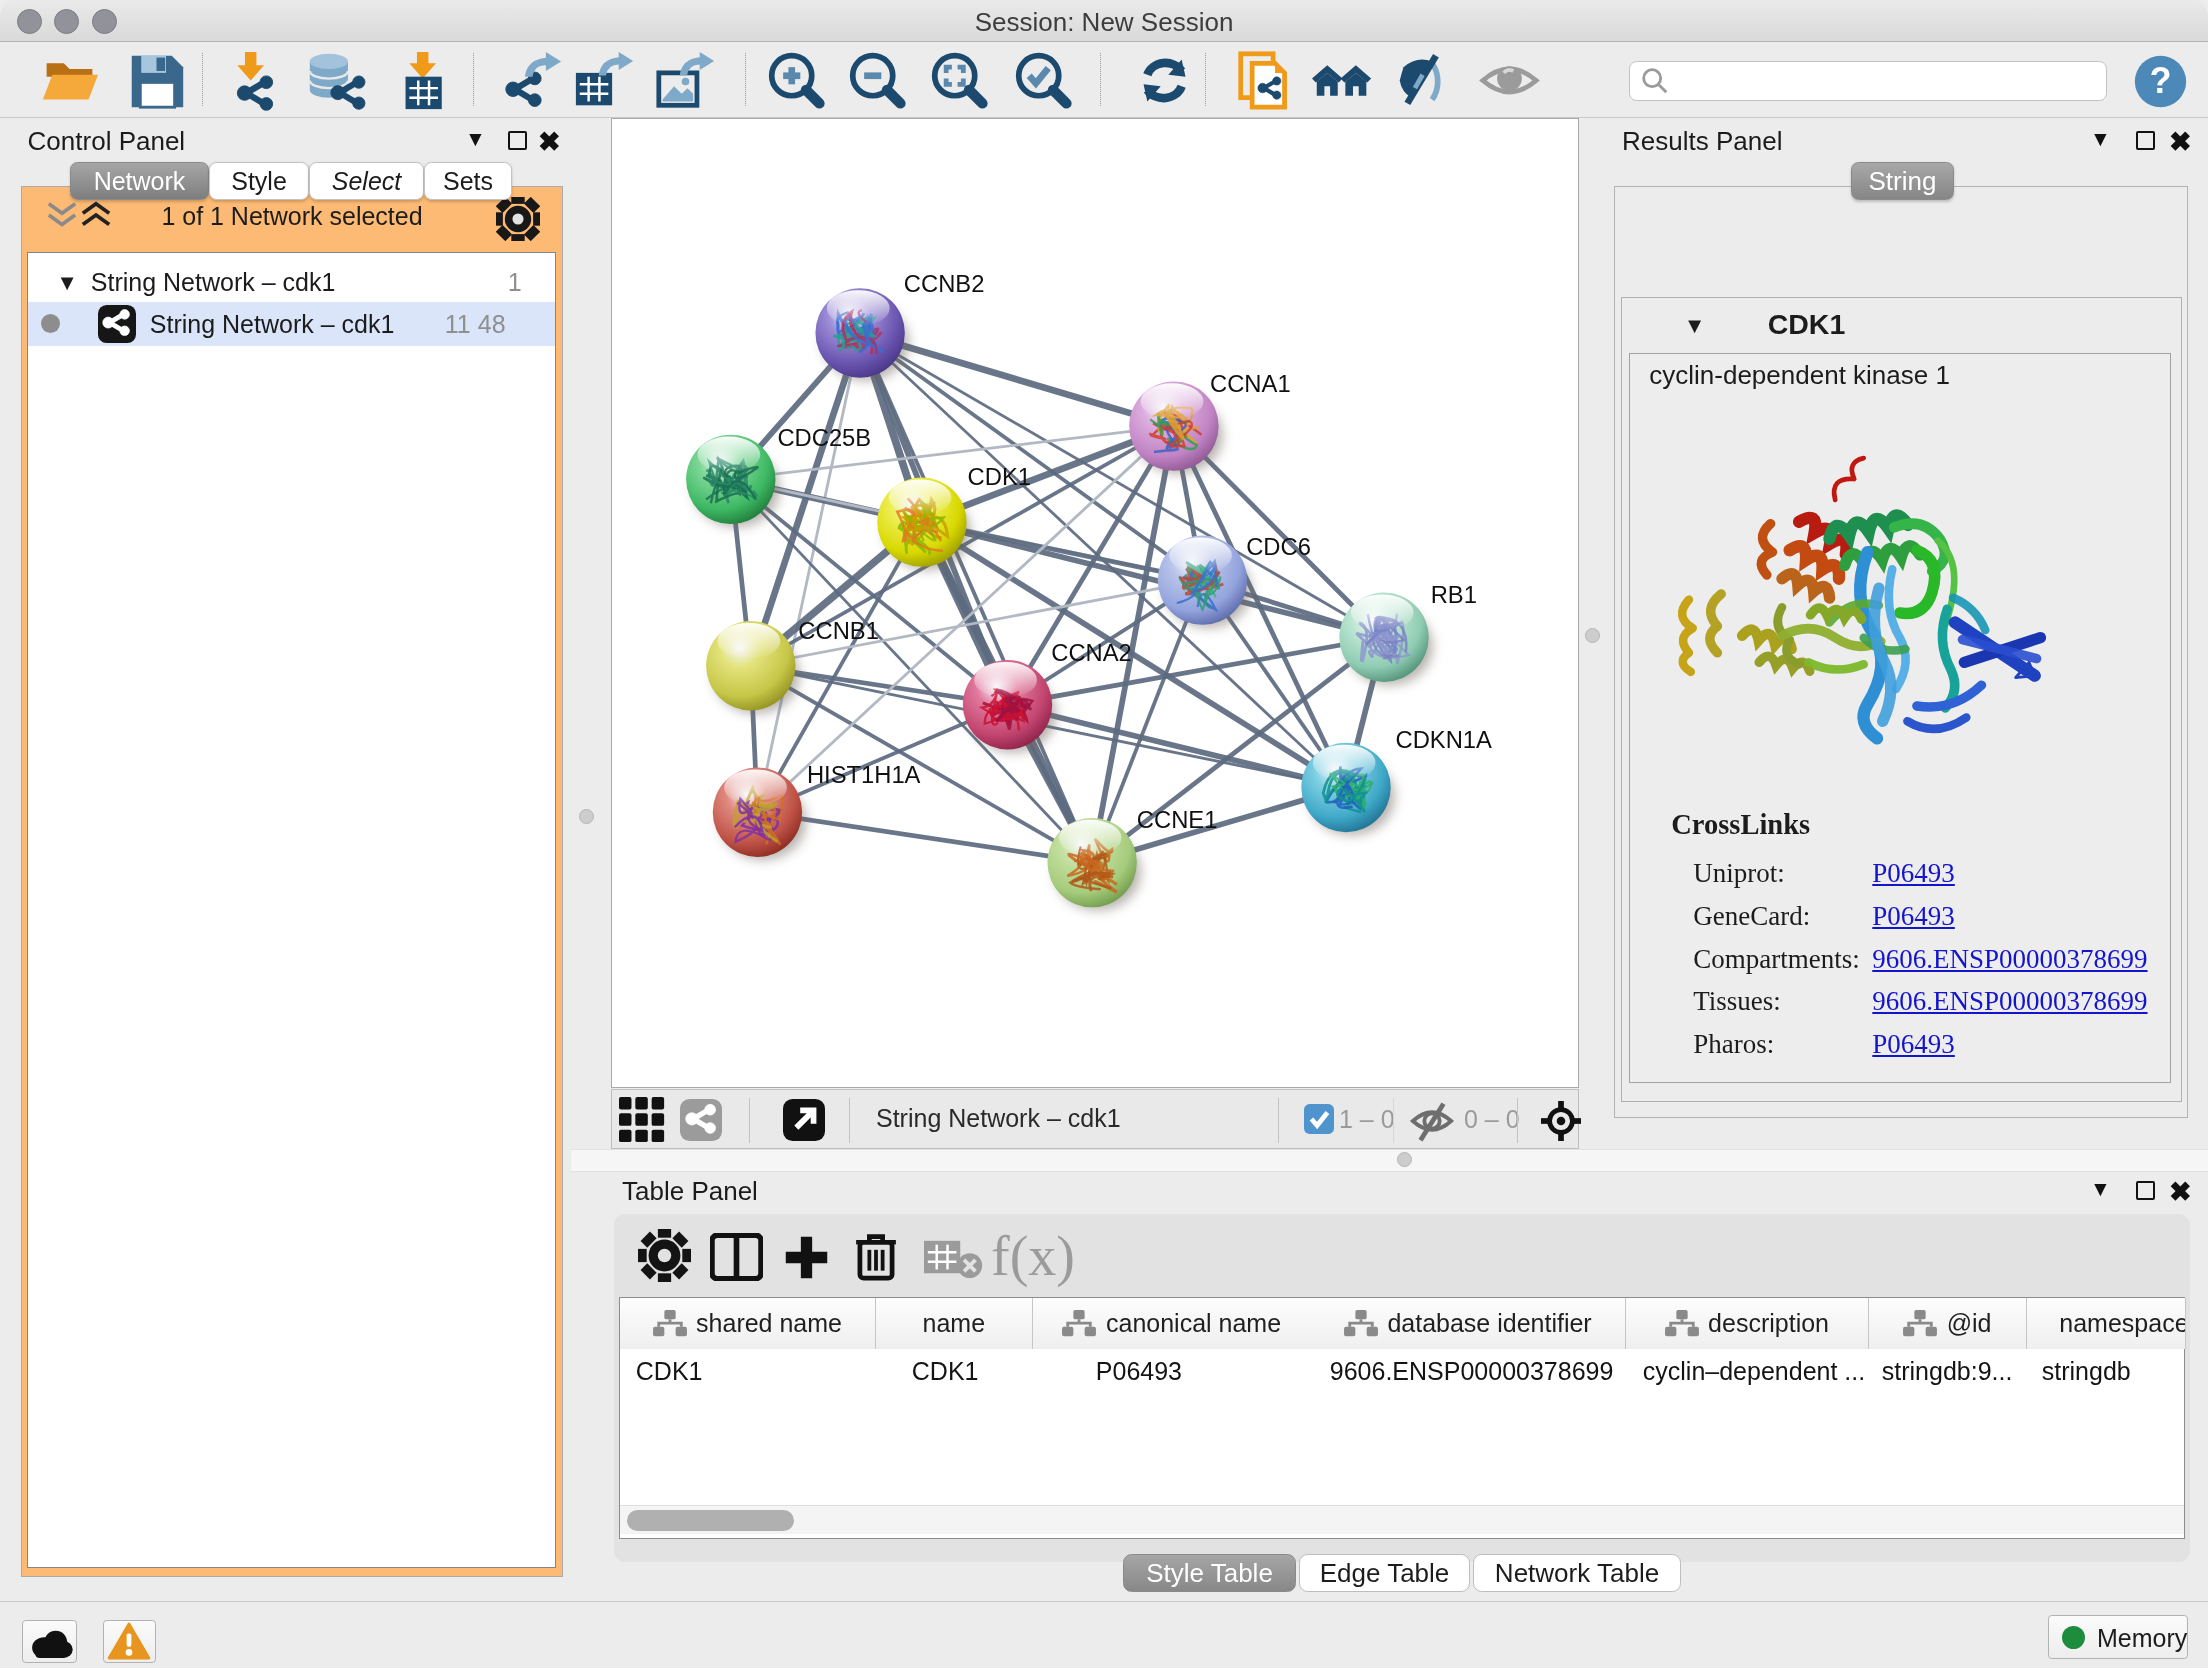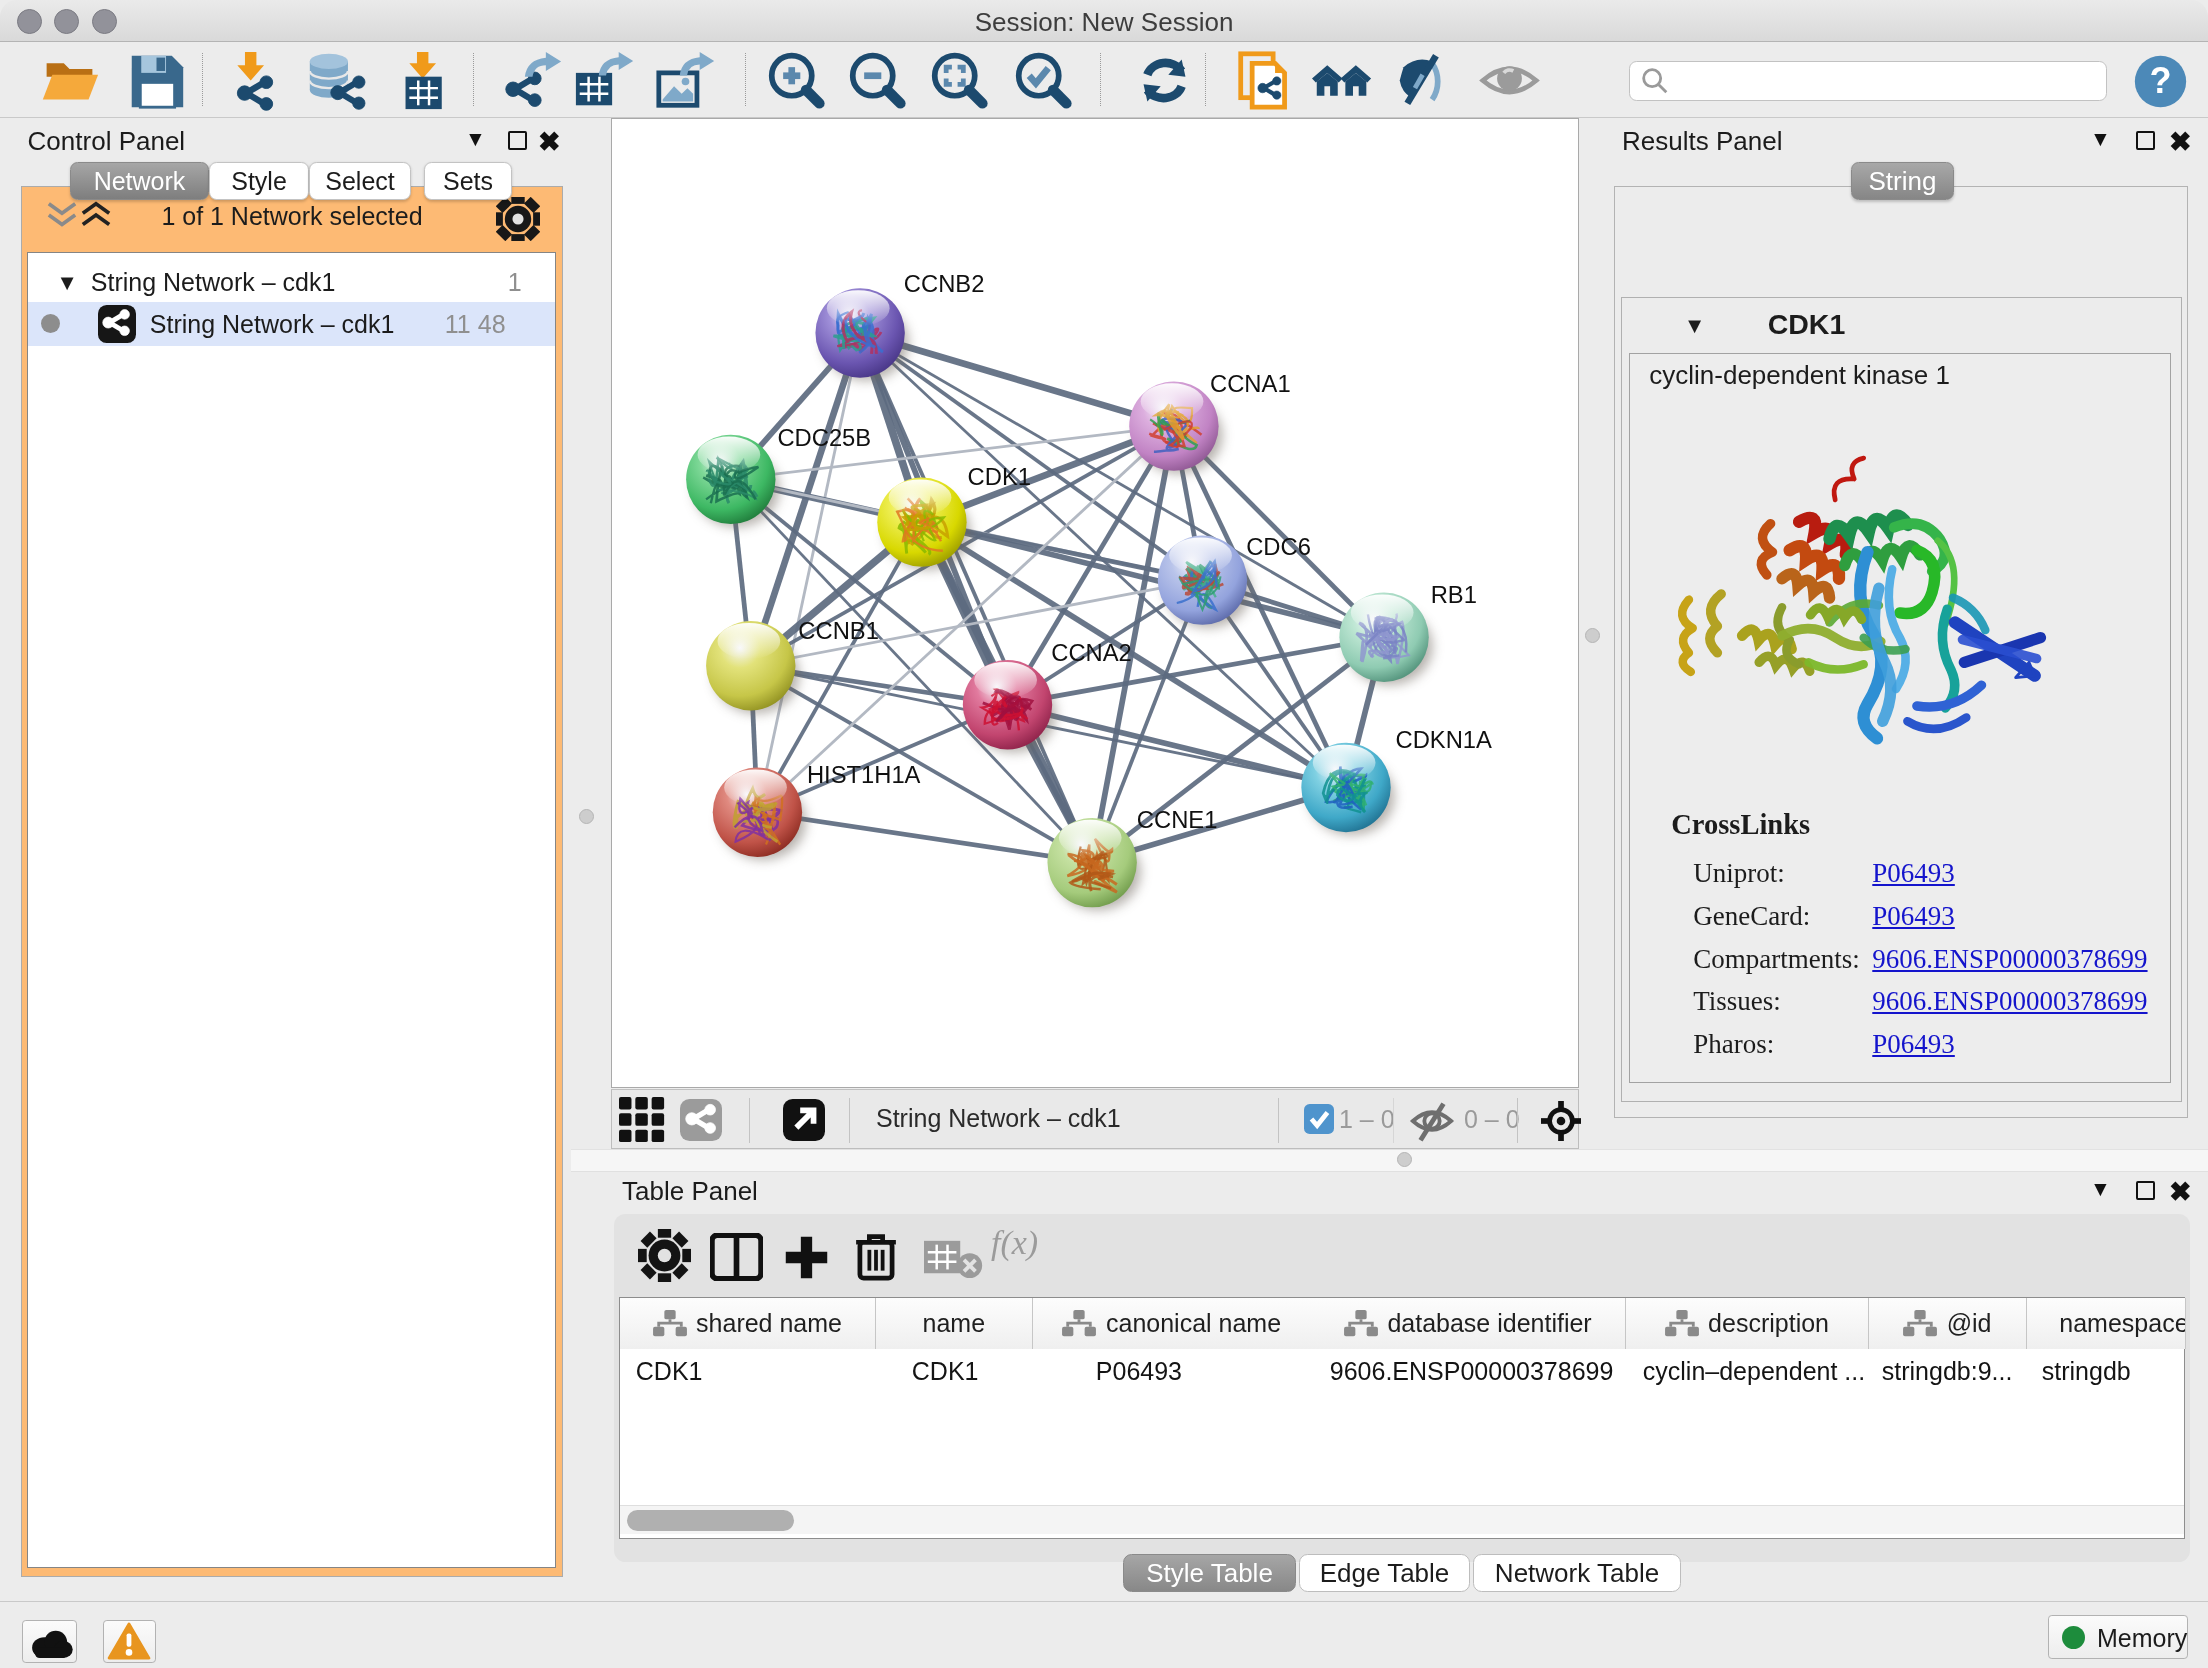--- a/index.html
+++ b/index.html
@@ -209,21 +209,21 @@
         <circle cx="30" cy="30" r="27" fill="#4c89b8"></circle>
         <text x="30" y="42" font-size="38" font-weight="bold" fill="#fff" text-anchor="middle" font-family="Liberation Sans">?</text>
       </svg></div>
   </div>
 <div class="abs paneltitle" style="left:27.6px;top:126px;">Control Panel</div>
 <div class="panelctl" style="left:465px;top:127px;font-size:21px;">▼</div>
 <div class="sqbox" style="left:508px;top:131px;"></div>
 <div class="panelctl" style="left:538px;top:126px;font-size:27px;font-weight:bold;">✖</div>
 <div class="tab tabsel abs" style="left:70px;width:139px;">Network</div>
 <div class="tab abs" style="left:209px;width:100px;">Style</div>
-<div class="tab abs" style="left:309px;width:102px;">Select</div>
+<div class="tab abs" style="left:309px;width:115px;font-style:italic;">Select</div>
 <div class="tab abs" style="left:424px;width:88px;">Sets</div>
 <div id="cpanel-box" class="abs">
     <div class="abs" style="left:23px;top:13.3px;"><svg width="34" height="32" viewBox="0 0 36 34" style="">
         <g fill="none" stroke="#8a8a8a" stroke-width="4">
           <path d="M4 4 L18 14 L32 4"></path>
           <path d="M4 16 L18 26 L32 16"></path>
         </g>
       </svg></div>
     <div class="abs" style="left:57px;top:13.3px;"><svg width="34" height="32" viewBox="0 0 36 34" style="">
         <g fill="none" stroke="#222" stroke-width="4">
@@ -765,21 +765,21 @@
           <rect x="0" y="0" width="34" height="30" fill="#9b9b9b"></rect>
           <line x1="11.333333333333334" y1="0" x2="11.333333333333334" y2="30" stroke="#fff" stroke-width="2.6"></line>
           <line x1="0" y1="10.0" x2="34" y2="10.0" stroke="#fff" stroke-width="2.6"></line>
           <line x1="22.666666666666668" y1="0" x2="22.666666666666668" y2="30" stroke="#fff" stroke-width="2.6"></line>
           <line x1="0" y1="20.0" x2="34" y2="20.0" stroke="#fff" stroke-width="2.6"></line>
           <rect x="0" y="0" width="34" height="30" fill="none" stroke="#9b9b9b" stroke-width="4"></rect>
         </g>
         <circle cx="48" cy="32" r="13" fill="#9b9b9b"></circle>
         <path d="M42 26 L54 38 M54 26 L42 38" stroke="#e2e2e2" stroke-width="4"></path>
       </svg></div>
-    <div class="abs serif" style="left:377px;top:9.5px;font-size:34px;font-style:italic;color:#9b9b9b;text-align:right;">f(x)</div>
+    <div class="abs serif" style="left:377px;top:9.5px;font-size:56px;color:#9b9b9b;text-align:right;">f(x)</div>
     <div id="ttable" class="abs">
       <div class="th" style="left:0px;width:256px;">
         <svg width="34" height="32" viewBox="0 0 36 34" style="">
           <g fill="#8a8a8a">
             <rect x="12" y="2" width="12" height="10" rx="2"></rect>
             <rect x="0" y="20" width="12" height="10" rx="2"></rect>
             <rect x="24" y="20" width="12" height="10" rx="2"></rect>
           </g>
           <path d="M18 12 V16 M6 20 V16 H30 V20" fill="none" stroke="#8a8a8a" stroke-width="3"></path>
         </svg>

